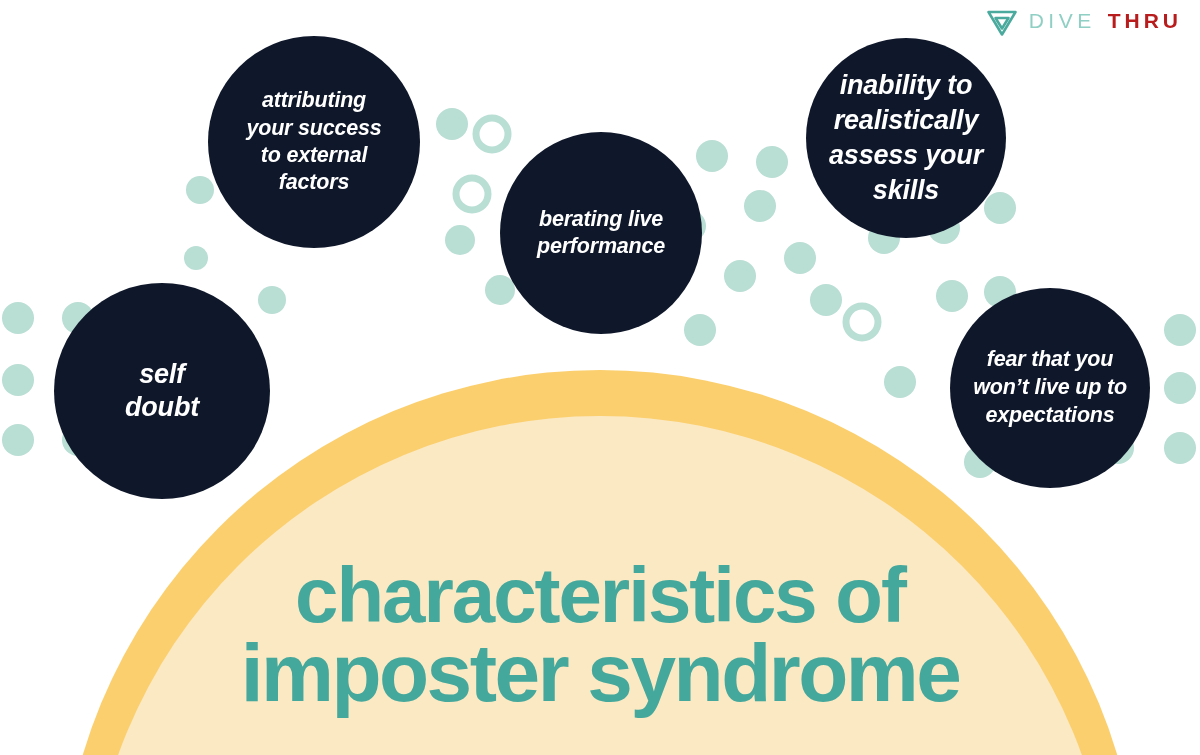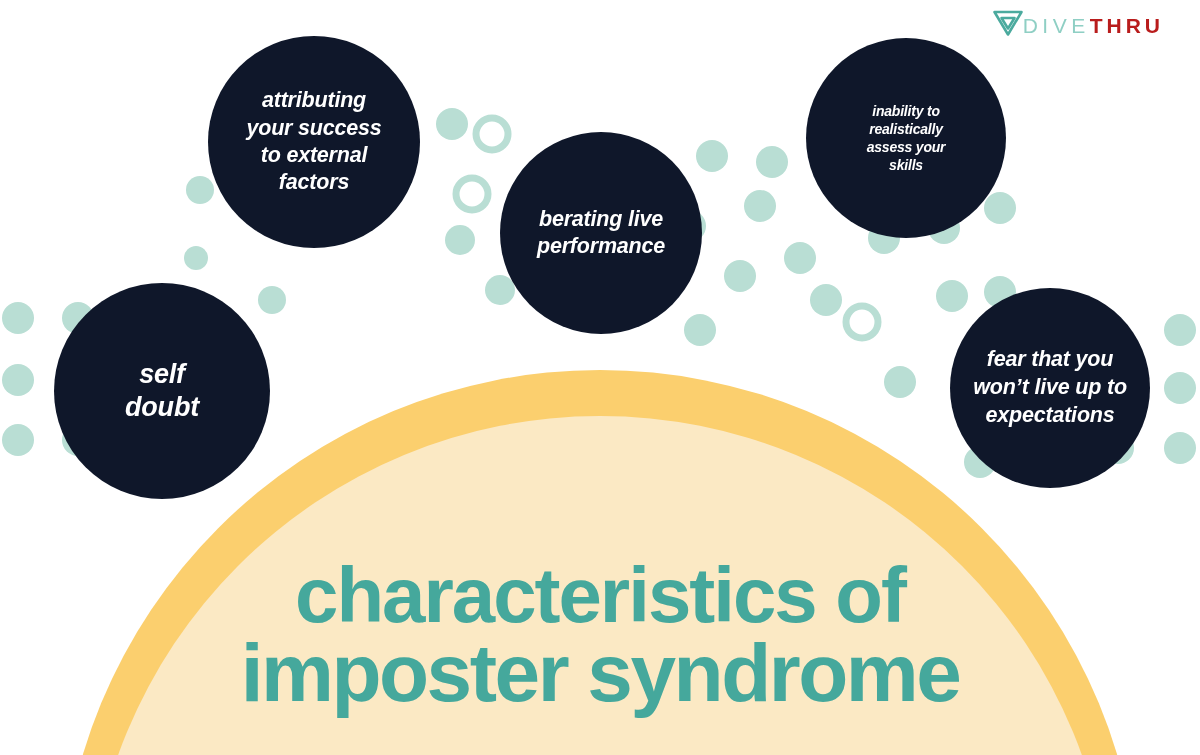--- a/index.html
+++ b/index.html
@@ -31,24 +31,25 @@
   #arc-layer {
     position: absolute;
     left: 0; top: 0;
     width: 1200px;
     height: 755px;
   }
 
   
   #logo {
     position: absolute;
-    right: 36px;
+    right: 18px;
     top: 10px;
     display: flex;
-    align-items: flex-end;
+    align-items: flex-start;
+    gap: 12px;
   }
   #logo-mark {
     display: block;
     width: 30px;
     height: 26px;
   }
   .logo-word {
     font-family: "Liberation Sans", sans-serif;
     font-size: 21px;
     font-weight: 400;
@@ -83,21 +84,21 @@
   #bubble-self-doubt      { left: 54px;  top: 283px; width: 216px; height: 216px; }
   #bubble-self-doubt .bubble-text { font-size: 27px; line-height: 1.24; }
 
   #bubble-attributing     { left: 208px; top: 36px;  width: 212px; height: 212px; }
   #bubble-attributing .bubble-text { font-size: 21.5px; line-height: 1.27; }
 
   #bubble-berating        { left: 500px; top: 132px; width: 202px; height: 202px; }
   #bubble-berating .bubble-text { font-size: 21.5px; line-height: 1.27; }
 
   #bubble-inability       { left: 806px; top: 38px;  width: 200px; height: 200px; }
-  #bubble-inability .bubble-text { font-size: 14px; line-height: 1.30; }
+  #bubble-inability .bubble-text { font-size: 27px; line-height: 1.30; }
 
   #bubble-fear            { left: 950px; top: 288px; width: 200px; height: 200px; }
   #bubble-fear .bubble-text { font-size: 21.5px; line-height: 1.30; }
 
   
   #headline {
     position: absolute;
     left: 0;
     top: 545px;
     width: 1200px;

